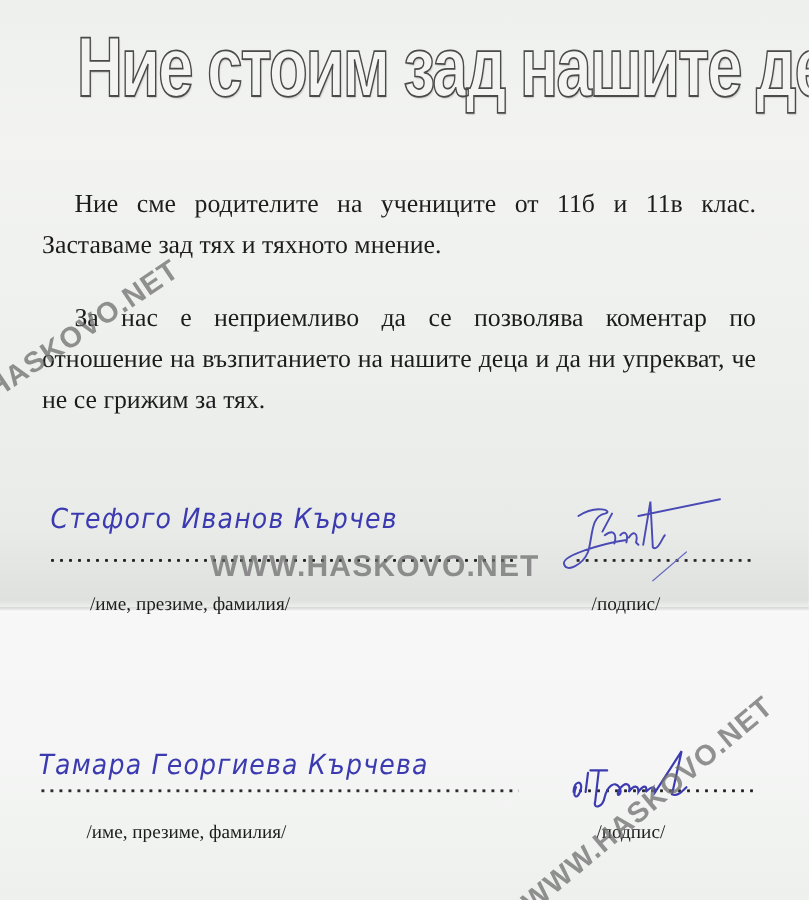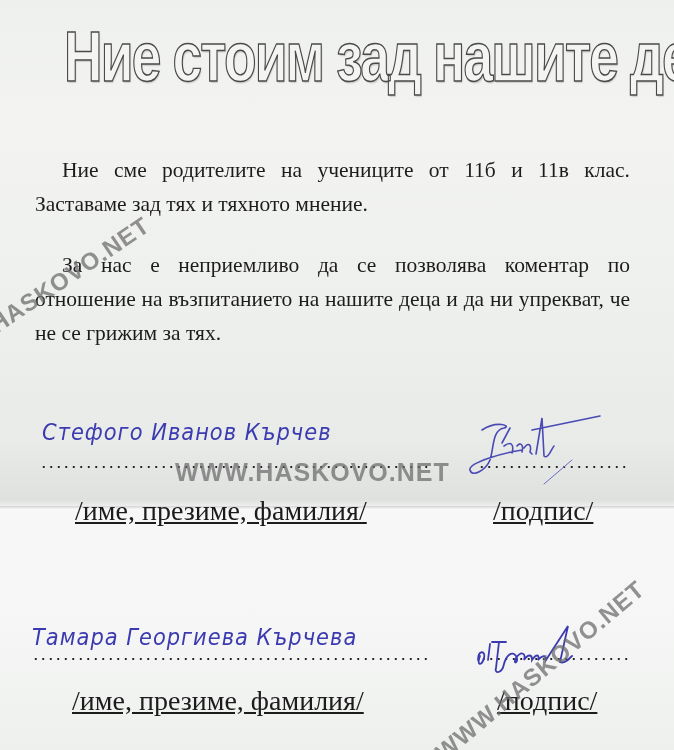--- a/index.html
+++ b/index.html
@@ -45,21 +45,21 @@
       background-size: 7.5px 4px; background-repeat: repeat-x;
     }
     .handwriting {
       position: absolute;
       font-family: "DejaVu Sans", sans-serif;
       color: #3b3ab0; font-size: 21px; font-style: italic;
       letter-spacing: 1px; white-space: nowrap;
       transform: scaleY(1.1);
     }
     .label {
-      position: absolute; font-size: 28px; white-space: nowrap; text-decoration: underline;
+      position: absolute; font-size: 16px; white-space: nowrap;
     }
     .sig { position: absolute; }
     .watermark {
       position: absolute;
       font-family: "Liberation Sans", "DejaVu Sans", sans-serif;
       font-weight: bold; color: rgba(110,110,110,0.75);
       white-space: nowrap; letter-spacing: 1px;
     }
   </style>
 </head>

